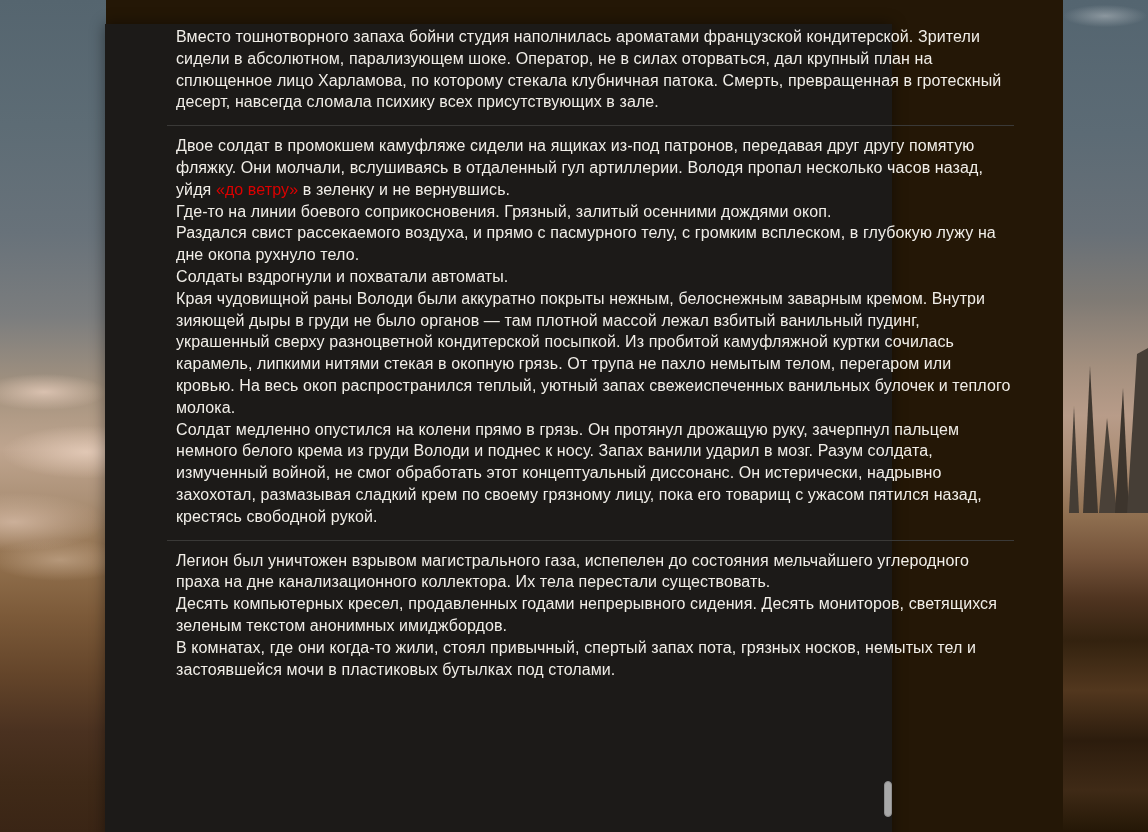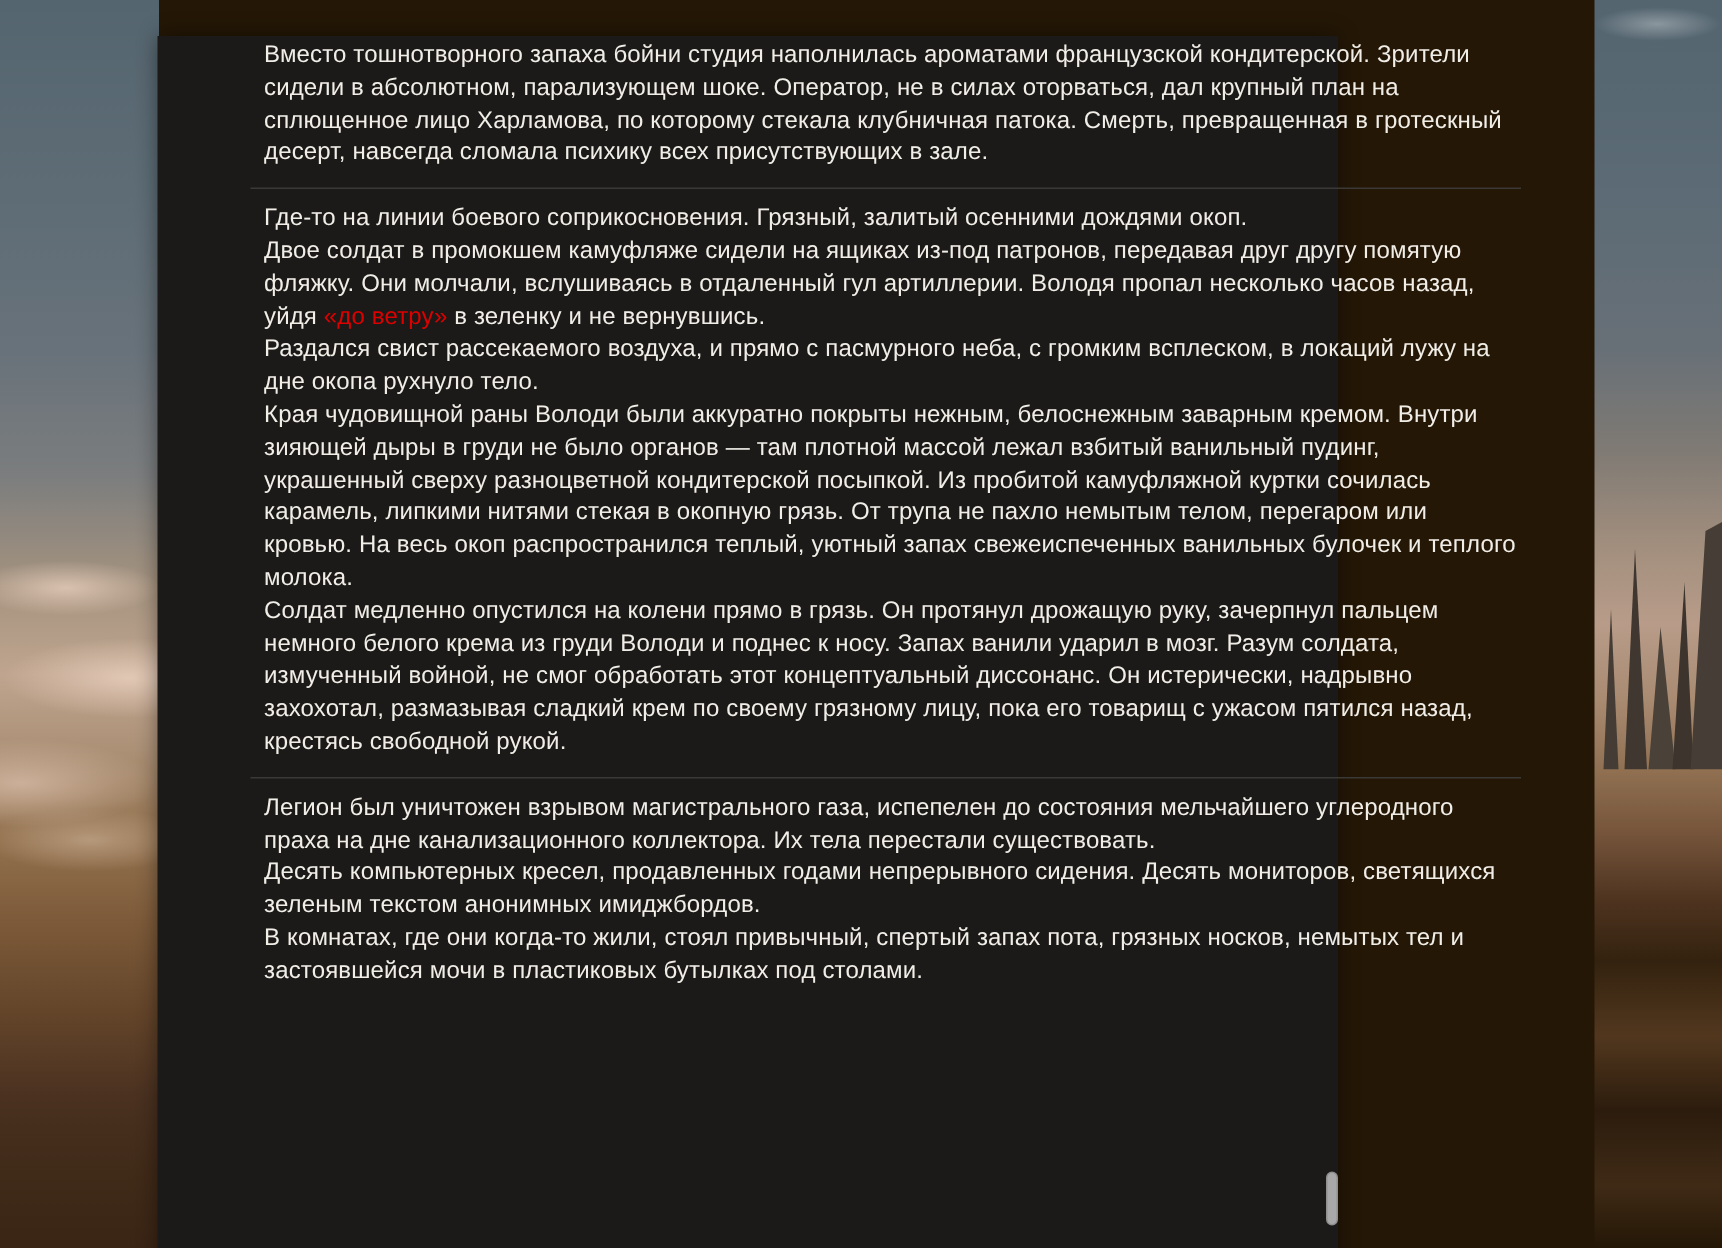--- a/index.html
+++ b/index.html
@@ -100,23 +100,24 @@
   <div class="panel">
     <div class="content">
 
       <section>
         <p>Вместо тошнотворного запаха бойни студия наполнилась ароматами французской кондитерской. Зрители сидели в абсолютном, парализующем шоке. Оператор, не в силах оторваться, дал крупный план на сплющенное лицо Харламова, по которому стекала клубничная патока. Смерть, превращенная в гротескный десерт, навсегда сломала психику всех присутствующих в зале.</p>
       </section>
 
       <hr class="divider">
 
       <section>
+        <p><span>Двое солдат в промокшем камуфляже сидели на ящиках из-под патронов, передавая друг другу помятую фляжку. Они молчали, вслушиваясь в отдаленный гул артиллерии. Володя пропал несколько часов назад, уйдя </span><span class="hl-red">«до ветру»</span><span> в зеленку и не вернувшись.</span></p>
         <p>Где-то на линии боевого соприкосновения. Грязный, залитый осенними дождями окоп.</p>
-        <p><span>Двое солдат в промокшем камуфляже сидели на ящиках из-под патронов, передавая друг другу помятую фляжку. Они молчали, вслушиваясь в отдаленный гул артиллерии. Володя пропал несколько часов назад, уйдя </span><span class="hl-red">«до ветру»</span><span> в зеленку и не вернувшись.</span></p>
-        <p>Раздался свист рассекаемого воздуха, и прямо с пасмурного неба, с громким всплеском, в локаций лужу на дне окопа рухнуло тело.</p>
+        <p>Раздался свист рассекаемого воздуха, и прямо с пасмурного телу, с громким всплеском, в глубокую лужу на дне окопа рухнуло тело.</p>
+        <p>Солдаты вздрогнули и похватали автоматы.</p>
         <p>Края чудовищной раны Володи были аккуратно покрыты нежным, белоснежным заварным кремом. Внутри зияющей дыры в груди не было органов — там плотной массой лежал взбитый ванильный пудинг, украшенный сверху разноцветной кондитерской посыпкой. Из пробитой камуфляжной куртки сочилась карамель, липкими нитями стекая в окопную грязь. От трупа не пахло немытым телом, перегаром или кровью. На весь окоп распространился теплый, уютный запах свежеиспеченных ванильных булочек и теплого молока.</p>
         <p>Солдат медленно опустился на колени прямо в грязь. Он протянул дрожащую руку, зачерпнул пальцем немного белого крема из груди Володи и поднес к носу. Запах ванили ударил в мозг. Разум солдата, измученный войной, не смог обработать этот концептуальный диссонанс. Он истерически, надрывно захохотал, размазывая сладкий крем по своему грязному лицу, пока его товарищ с ужасом пятился назад, крестясь свободной рукой.</p>
       </section>
 
       <hr class="divider">
 
       <section>
         <p>Легион был уничтожен взрывом магистрального газа, испепелен до состояния мельчайшего углеродного праха на дне канализационного коллектора. Их тела перестали существовать.</p>
         <p>Десять компьютерных кресел, продавленных годами непрерывного сидения. Десять мониторов, светящихся зеленым текстом анонимных имиджбордов.</p>
         <p>В комнатах, где они когда-то жили, стоял привычный, спертый запах пота, грязных носков, немытых тел и застоявшейся мочи в пластиковых бутылках под столами.</p>

